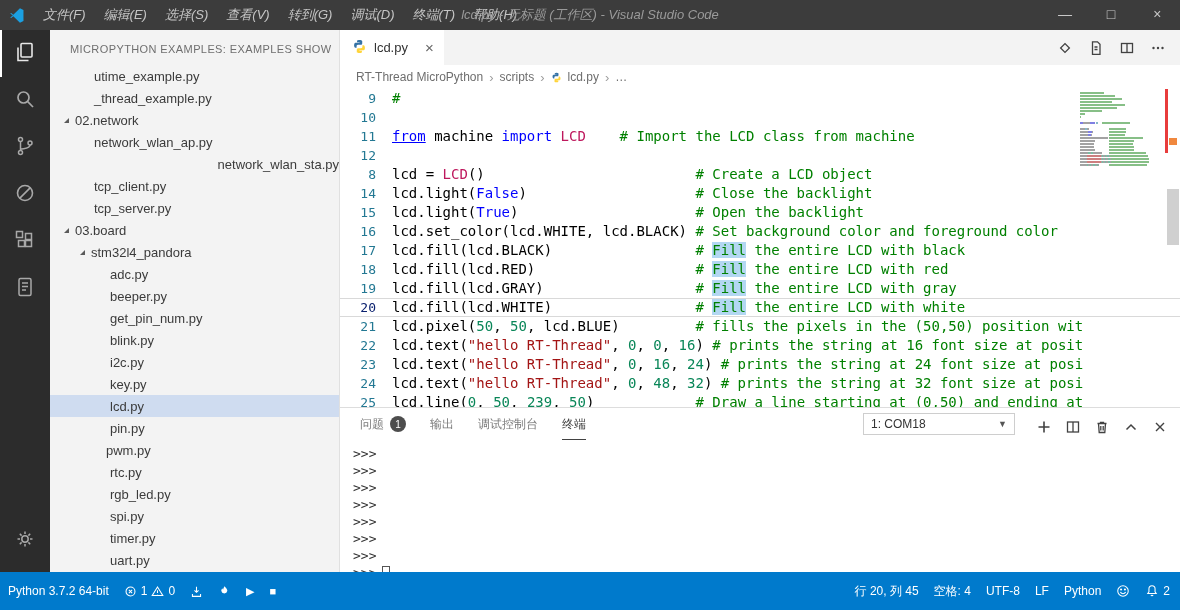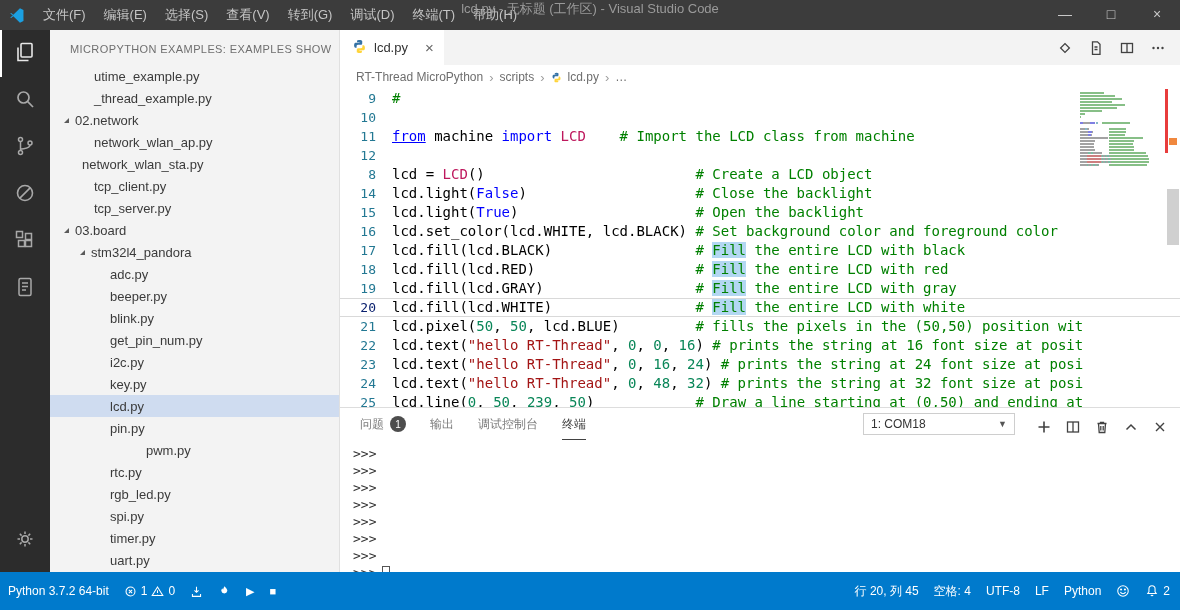--- a/index.html
+++ b/index.html
@@ -1,20 +1,20 @@
 <!DOCTYPE html>
 <html><head>
 <meta charset="utf-8">
 <style>
   * { box-sizing: border-box; margin:0; padding:0; }
   body { width:1180px; height:610px; overflow:hidden; font-family:"Liberation Sans",sans-serif; background:#fff; }
   .window { width:1180px; height:610px; display:flex; flex-direction:column; }
 
   
-  .titlebar { height:30px; background:#3c3c3c; display:flex; position:relative; flex:none; }
+  .titlebar { height:30px; background:#3c3c3c; display:flex; align-items:center; position:relative; flex:none;font-style:italic; }
   .logo { width:34px; display:flex; justify-content:center; align-items:center; }
   .menus { display:flex; }
   .menu-item { padding:0 9px; font-size:13px; color:#c5c5c5; line-height:30px; cursor:default; }
   .window-title { position:absolute; left:50%; transform:translateX(-50%); font-size:13px; color:#9a9a9a; white-space:nowrap; }
   .win-controls { margin-left:auto; display:flex; }
   .win-btn { width:46px; height:30px; text-align:center; line-height:28px; color:#c8c8c8; font-size:14px; }
 
   
   .main { flex:1; display:flex; min-height:0; }
 
@@ -187,21 +187,21 @@
           <div class="tree-row" style="padding-left: 44px;">
             <span class="tree-label">_thread_example.py</span>
           </div>
           <div class="tree-row" style="padding-left: 14px;">
             <span class="twistie"></span>
             <span class="tree-label">02.network</span>
           </div>
           <div class="tree-row" style="padding-left: 44px;">
             <span class="tree-label">network_wlan_ap.py</span>
           </div>
-          <div class="tree-row" style="padding-left: 32px;">
+          <div class="tree-row" style="padding-left: 68px; justify-content: flex-end;">
             <span class="tree-label">network_wlan_sta.py</span>
           </div>
           <div class="tree-row" style="padding-left: 44px;">
             <span class="tree-label">tcp_client.py</span>
           </div>
           <div class="tree-row" style="padding-left: 44px;">
             <span class="tree-label">tcp_server.py</span>
           </div>
           <div class="tree-row" style="padding-left: 14px;">
             <span class="twistie"></span>
@@ -211,38 +211,38 @@
             <span class="twistie"></span>
             <span class="tree-label">stm32l4_pandora</span>
           </div>
           <div class="tree-row" style="padding-left: 60px;">
             <span class="tree-label">adc.py</span>
           </div>
           <div class="tree-row" style="padding-left: 60px;">
             <span class="tree-label">beeper.py</span>
           </div>
           <div class="tree-row" style="padding-left: 60px;">
+            <span class="tree-label">get_pin_num.py</span>
+          </div>
+          <div class="tree-row" style="padding-left: 60px;">
             <span class="tree-label">blink.py</span>
-          </div>
-          <div class="tree-row" style="padding-left: 60px;">
-            <span class="tree-label">get_pin_num.py</span>
           </div>
           <div class="tree-row" style="padding-left: 60px;">
             <span class="tree-label">i2c.py</span>
           </div>
           <div class="tree-row" style="padding-left: 60px;">
             <span class="tree-label">key.py</span>
           </div>
           <div class="tree-row selected" style="padding-left: 60px;">
             <span class="tree-label">lcd.py</span>
           </div>
           <div class="tree-row" style="padding-left: 60px;">
             <span class="tree-label">pin.py</span>
           </div>
-          <div class="tree-row" style="padding-left: 96px;">
+          <div class="tree-row" style="padding-left: 56px;">
             <span class="tree-label">pwm.py</span>
           </div>
           <div class="tree-row" style="padding-left: 60px;">
             <span class="tree-label">rtc.py</span>
           </div>
           <div class="tree-row" style="padding-left: 60px;">
             <span class="tree-label">rgb_led.py</span>
           </div>
           <div class="tree-row" style="padding-left: 60px;">
             <span class="tree-label">spi.py</span>

